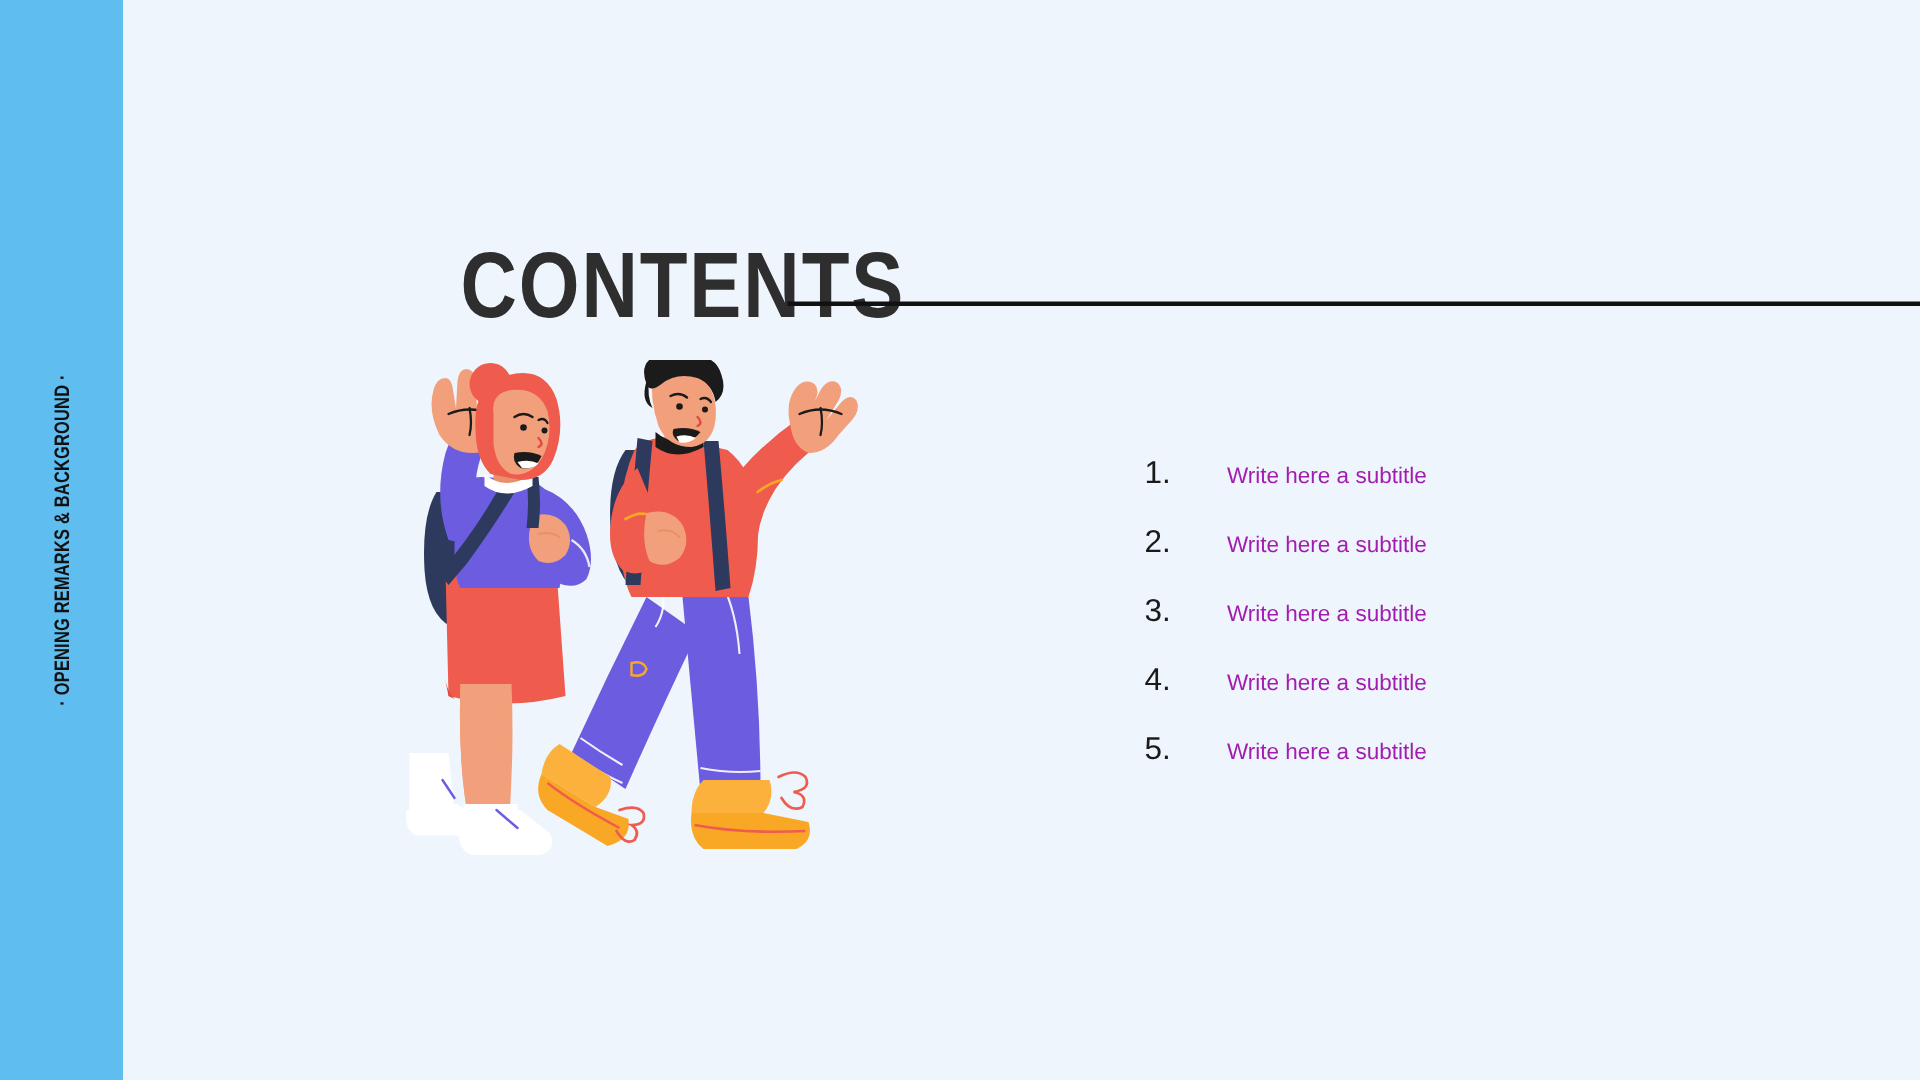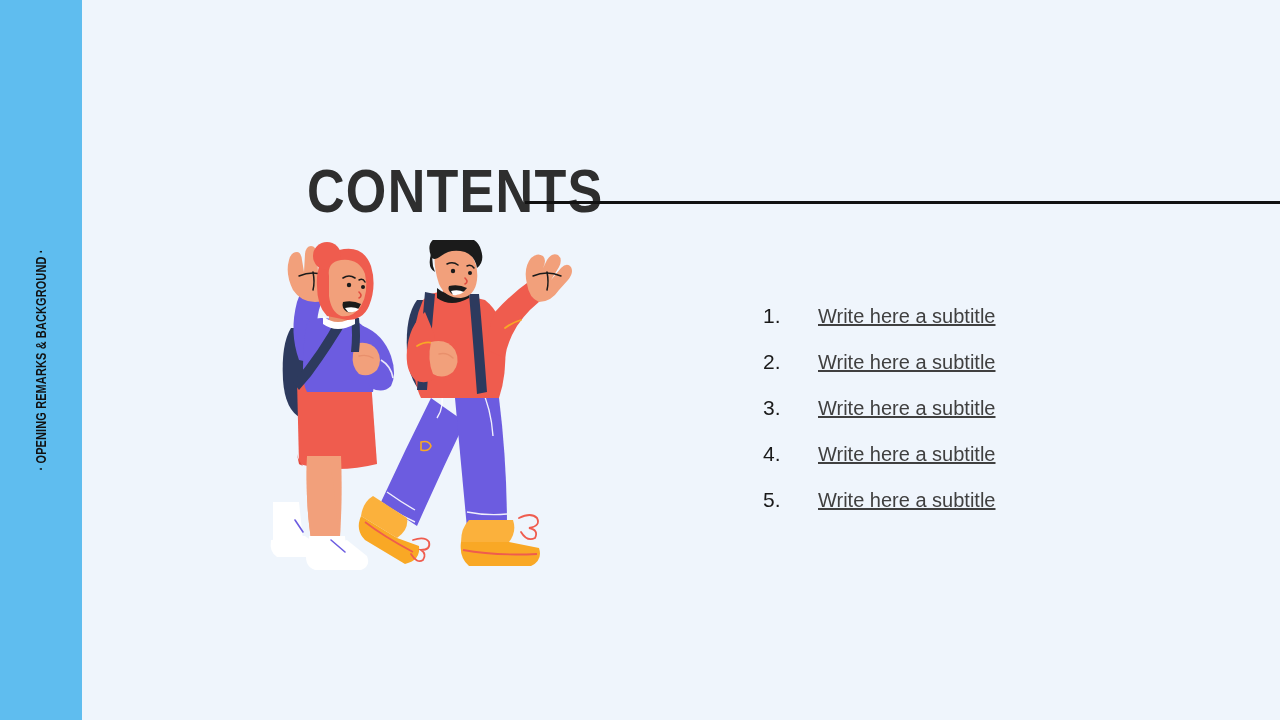--- a/index.html
+++ b/index.html
@@ -90,23 +90,22 @@
     align-items: baseline;
     height: 46px;
   }
   .item-number {
     width: 55px;
     flex: 0 0 55px;
     font-size: 21px;
     color: #1a1a1a;
   }
   .item-text {
-    font-size: 20px;
-    color: #404040;
-    text-decoration: underline;
+    font-size: 15px;
+    color: #a21caf;
   }
 
   
   .illustration {
     position: absolute;
     left: 255px;
     top: 240px;
     width: 320px;
     height: 350px;
   }

